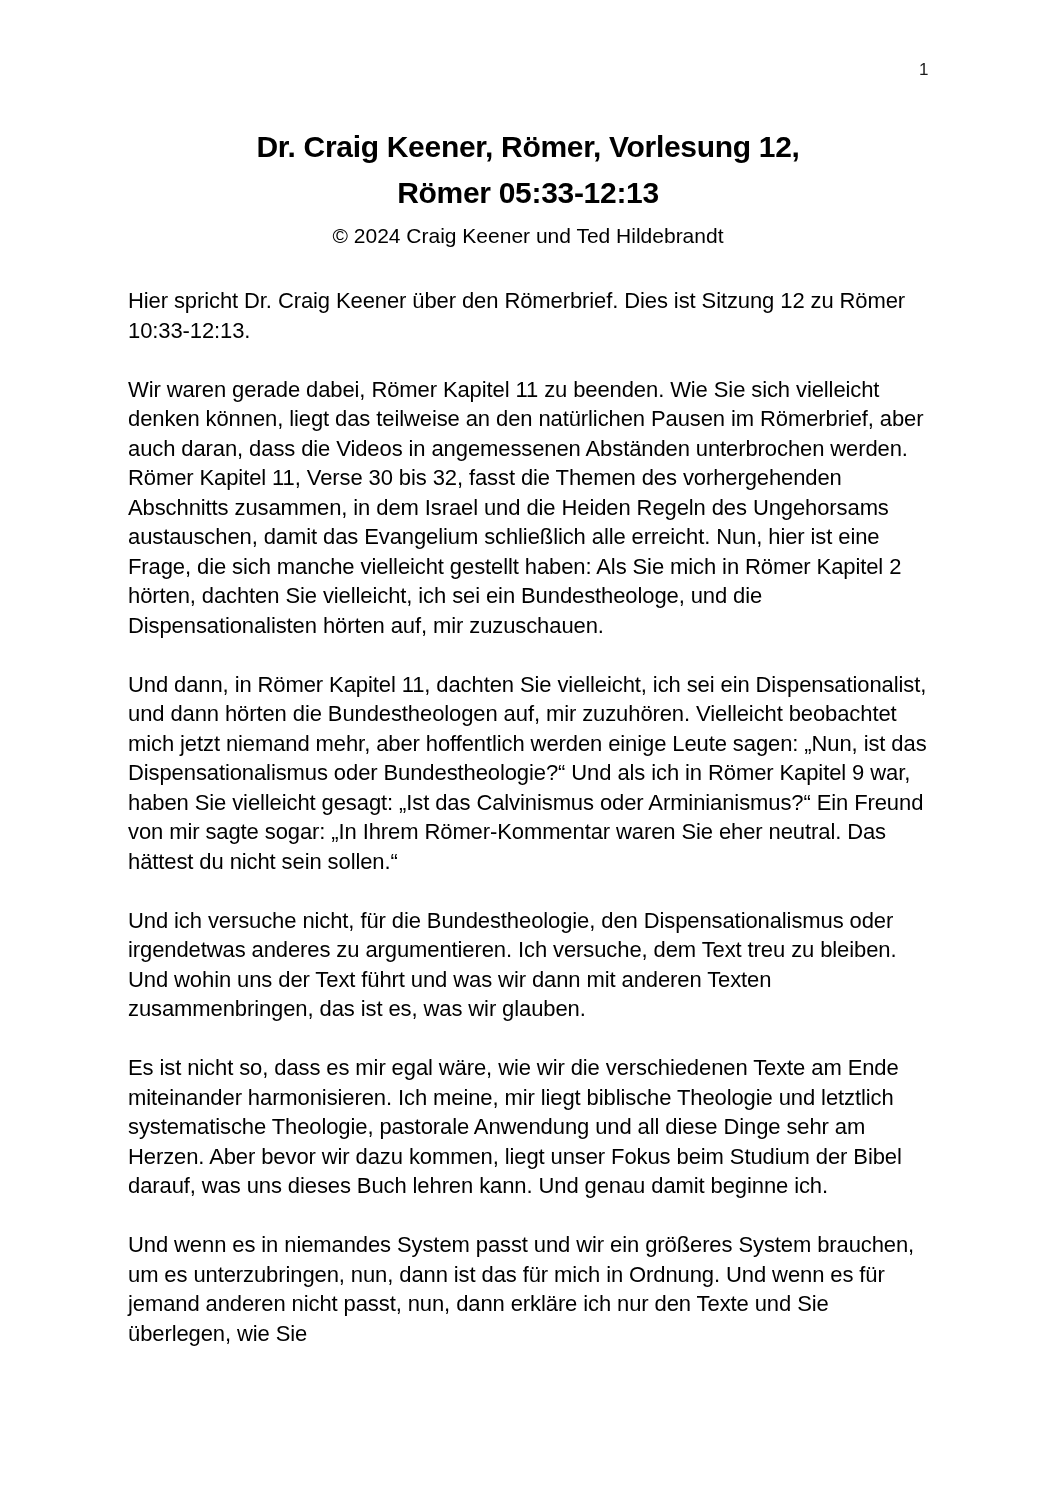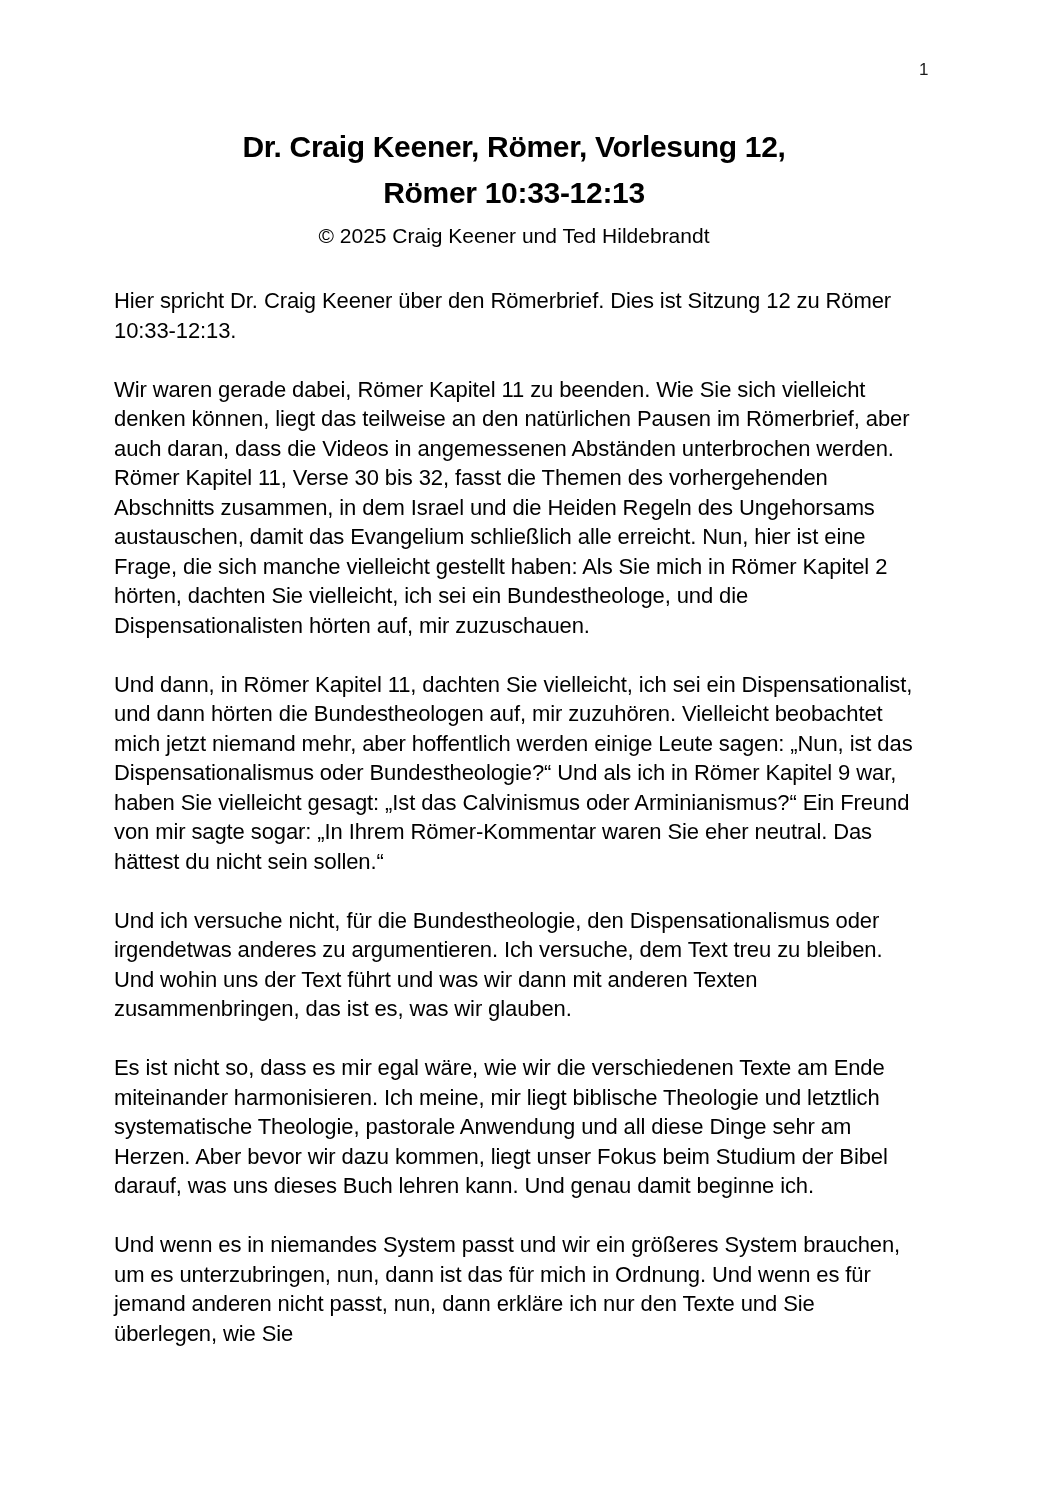--- a/index.html
+++ b/index.html
@@ -19,21 +19,21 @@
     position: absolute;
     top: 60px;
     left: 919px;
     font-size: 17px;
     line-height: 20px;
     color: #1a1a1a;
   }
   .doc {
     position: absolute;
     top: 124px;
-    left: 114px;
+    left: 128px;
     width: 800px;
   }
   .doc-title {
     text-align: center;
     font-size: 30px;
     font-weight: bold;
     line-height: 46px;
     letter-spacing: -0.3px;
     margin: 0;
   }
@@ -56,24 +56,24 @@
 </style>
 </head>
 <body>
 
 <div class="page-number">1</div>
 
 <div class="doc">
 
   <h1 class="doc-title">
     <span>Dr. Craig Keener, Römer, Vorlesung 12,</span><br>
-    <span>Römer 10:33-12:13</span>
+    <span>Römer 05:33-12:13</span>
   </h1>
 
-  <div class="copyright">© 2025 Craig Keener und Ted Hildebrandt</div>
+  <div class="copyright">© 2024 Craig Keener und Ted Hildebrandt</div>
 
   <div class="body-text">
     <p>Hier spricht Dr. Craig Keener über den Römerbrief. Dies ist Sitzung 12 zu Römer 10:33-12:13.</p>
     <p>Wir waren gerade dabei, Römer Kapitel 11 zu beenden. Wie Sie sich vielleicht denken können, liegt das teilweise an den natürlichen Pausen im Römerbrief, aber auch daran, dass die Videos in angemessenen Abständen unterbrochen werden. Römer Kapitel 11, Verse 30 bis 32, fasst die Themen des vorhergehenden Abschnitts zusammen, in dem Israel und die Heiden Regeln des Ungehorsams austauschen, damit das Evangelium schließlich alle erreicht. Nun, hier ist eine Frage, die sich manche vielleicht gestellt haben: Als Sie mich in Römer Kapitel 2 hörten, dachten Sie vielleicht, ich sei ein Bundestheologe, und die Dispensationalisten hörten auf, mir zuzuschauen.</p>
     <p>Und dann, in Römer Kapitel 11, dachten Sie vielleicht, ich sei ein Dispensationalist, und dann hörten die Bundestheologen auf, mir zuzuhören. Vielleicht beobachtet mich jetzt niemand mehr, aber hoffentlich werden einige Leute sagen: „Nun, ist das Dispensationalismus oder Bundestheologie?“ Und als ich in Römer Kapitel 9 war, haben Sie vielleicht gesagt: „Ist das Calvinismus oder Arminianismus?“ Ein Freund von mir sagte sogar: „In Ihrem Römer-Kommentar waren Sie eher neutral. Das hättest du nicht sein sollen.“</p>
     <p>Und ich versuche nicht, für die Bundestheologie, den Dispensationalismus oder irgendetwas anderes zu argumentieren. Ich versuche, dem Text treu zu bleiben. Und wohin uns der Text führt und was wir dann mit anderen Texten zusammenbringen, das ist es, was wir glauben.</p>
     <p>Es ist nicht so, dass es mir egal wäre, wie wir die verschiedenen Texte am Ende miteinander harmonisieren. Ich meine, mir liegt biblische Theologie und letztlich systematische Theologie, pastorale Anwendung und all diese Dinge sehr am Herzen. Aber bevor wir dazu kommen, liegt unser Fokus beim Studium der Bibel darauf, was uns dieses Buch lehren kann. Und genau damit beginne ich.</p>
     <p>Und wenn es in niemandes System passt und wir ein größeres System brauchen, um es unterzubringen, nun, dann ist das für mich in Ordnung. Und wenn es für jemand anderen nicht passt, nun, dann erkläre ich nur den Texte und Sie überlegen, wie Sie</p>
   </div>
 

